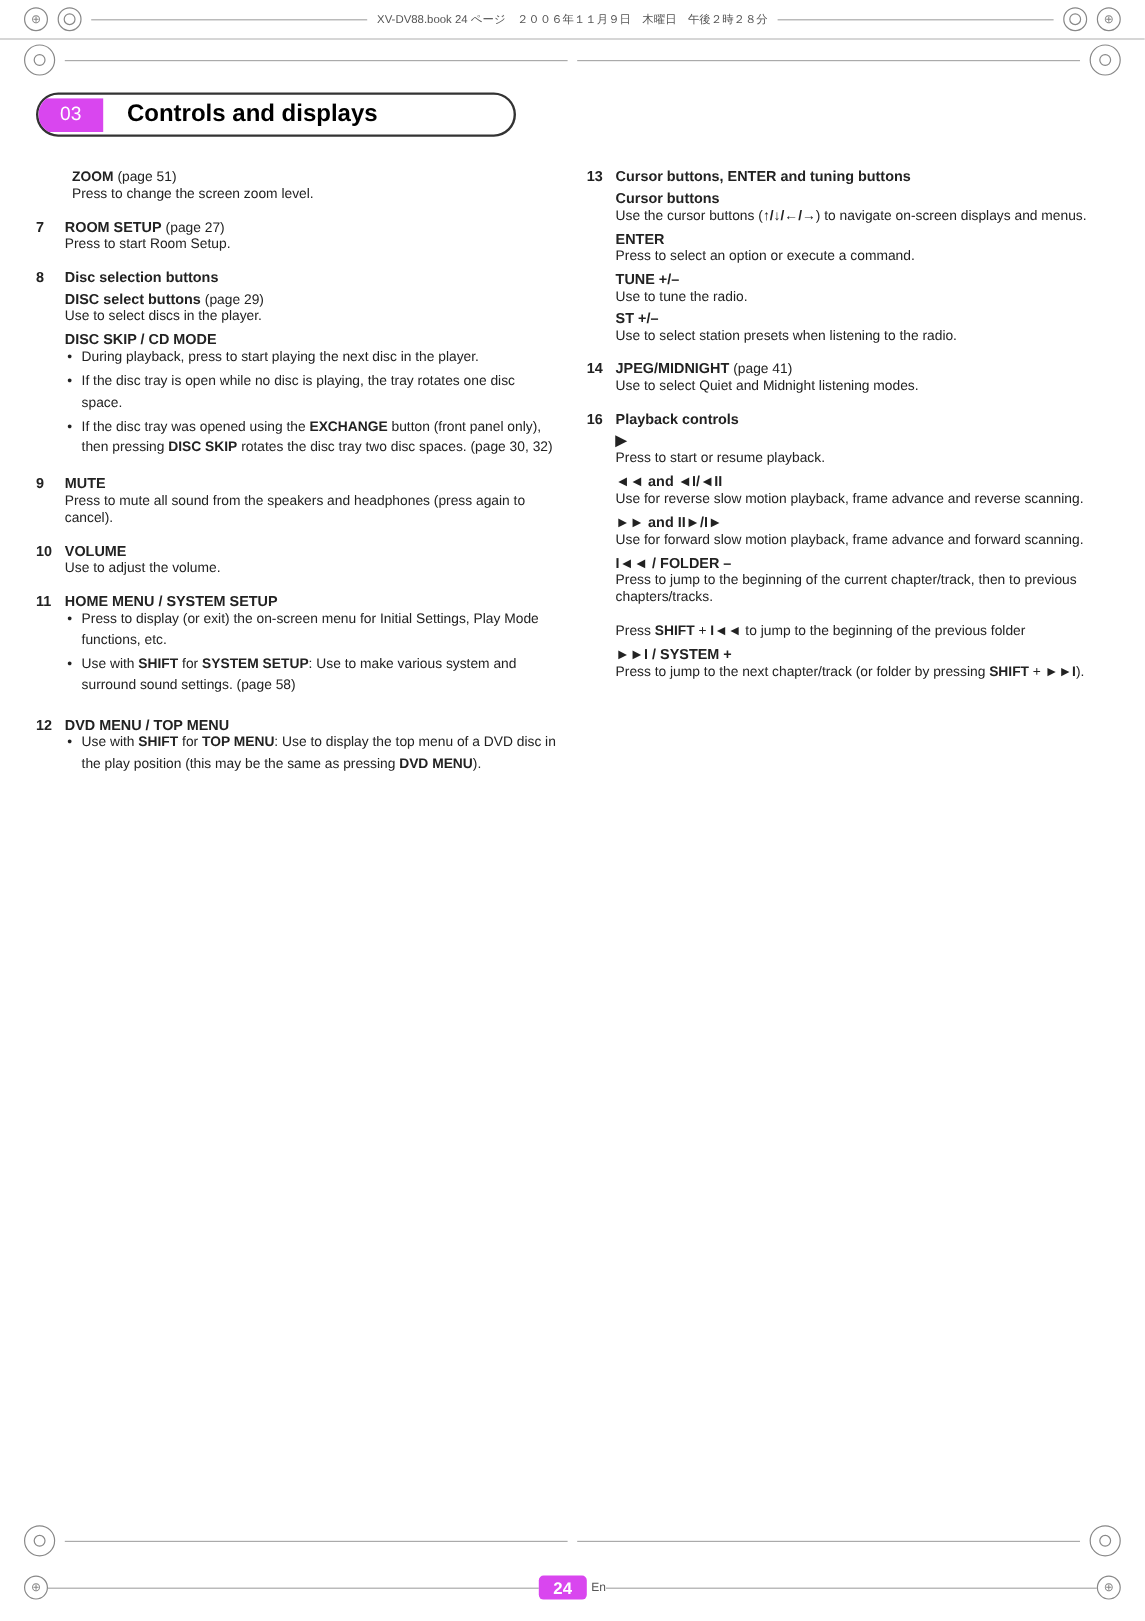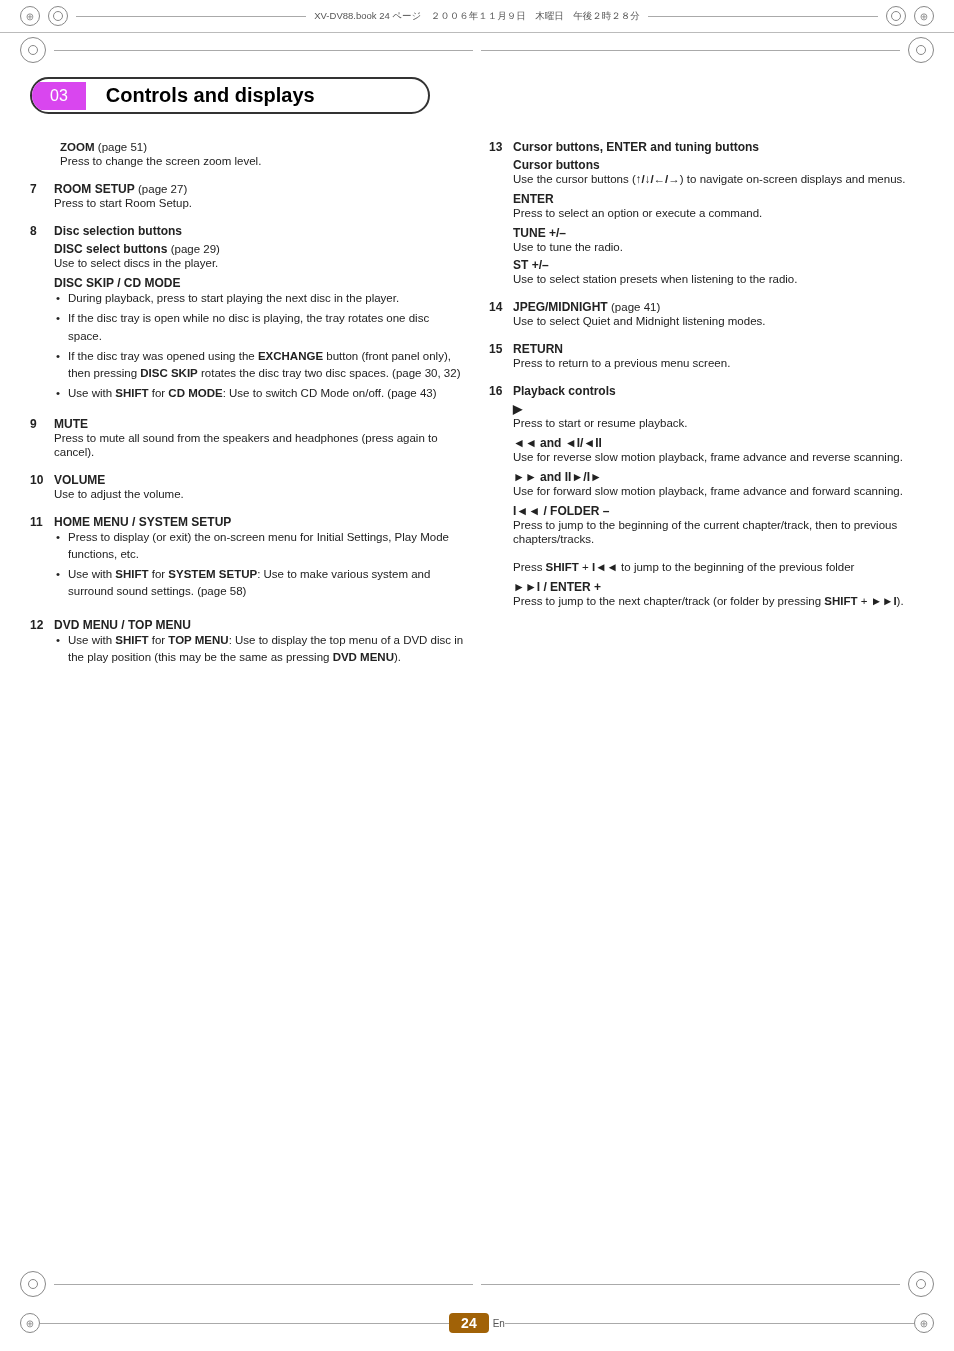--- a/index.html
+++ b/index.html
@@ -157,21 +157,20 @@
           <span style="font-size:11.5px;">(page 29)</span><br>
           <span style="font-size:11.5px;">Use to select discs in the player.</span>
         </div>
 
         <div>
           <b>DISC SKIP / CD MODE</b>
           <ul class="bullet-list">
             <li><span>During playback, press to start playing the next disc in the player.</span></li>
             <li><span>If the disc tray is open while no disc is playing, the tray rotates one disc space.</span></li>
             <li>If the disc tray was opened using the <b>EXCHANGE</b> button (front panel only), then pressing <b>DISC SKIP</b> rotates the disc tray two disc spaces. (page 30, 32)</li>
-            <li>Use with <b>SHIFT</b> for <b>CD MODE</b>: Use to switch CD Mode on/off. (page 43)</li>
           </ul>
         </div>
       </div>
     </div>
 
     <div class="section">
       <div class="num-head">
         <span class="num">9</span>
         <div>
           <b>MUTE</b><br>
@@ -254,29 +253,20 @@
       <div class="num-head">
         <span class="num">14</span>
         <div>
           <b>JPEG/MIDNIGHT</b>
           <span style="font-size:11.5px;">(page 41)</span><br>
           <span style="font-size:11.5px;">Use to select Quiet and Midnight listening modes.</span>
         </div>
       </div>
     </div>
 
-    <div class="section">
-      <div class="num-head">
-        <span class="num">15</span>
-        <div>
-          <b>RETURN</b><br>
-          <span style="font-size:11.5px;">Press to return to a previous menu screen.</span>
-        </div>
-      </div>
-    </div>
 
     <div class="section">
       <div class="num-head">
         <span class="num">16</span>
         <div>
           <b>Playback controls</b>
         </div>
       </div>
       <div style="margin-left:24px;">
 
@@ -295,21 +285,21 @@
           <span style="font-size:11.5px;">Use for forward slow motion playback, frame advance and forward scanning.</span>
         </div>
 
         <div style="margin-bottom:6px;">
           <b>I◄◄ / FOLDER –</b><br>
           <span style="font-size:11.5px;">Press to jump to the beginning of the current chapter/track, then to previous chapters/tracks.</span><br><br>
           <span style="font-size:11.5px;">Press <b>SHIFT</b> + <b>I◄◄</b> to jump to the beginning of the previous folder</span>
         </div>
 
         <div>
-          <b>►►I / ENTER +</b><br>
+          <b>►►I / SYSTEM +</b><br>
           <span style="font-size:11.5px;">Press to jump to the next chapter/track (or folder by pressing <b>SHIFT</b> + <b>►►I</b>).</span>
         </div>
       </div>
     </div>
 
   </div>
 
 </div>
 
 <div style="display:flex; align-items:center; padding:4px 20px; gap:8px; position:absolute; bottom:50px; left:0; right:0;">
@@ -320,18 +310,18 @@
   <div class="divider-line"></div>
   <div style="width:26px;height:26px;border:1.5px solid #888;border-radius:50%;display:flex;align-items:center;justify-content:center;">
     <div style="width:10px;height:10px;border-radius:50%;border:1.5px solid #888;"></div>
   </div>
 </div>
 
 <div style="position:absolute; bottom:18px; left:0; right:0; display:flex; align-items:center; padding:0 20px;">
   <span class="deco-circle">⊕</span>
   <div class="divider-line"></div>
   <div style="display:flex;align-items:center;gap:4px;">
-    <div style="background:#a16207;color:#fff;font-weight:bold;font-size:14px;padding:2px 12px;border-radius:4px;">24</div>
+    <div style="background:#d946ef;color:#fff;font-weight:bold;font-size:14px;padding:2px 12px;border-radius:4px;">24</div>
     <div style="font-size:10px;color:#555;">En</div>
   </div>
   <div class="divider-line"></div>
   <span class="deco-circle">⊕</span>
 </div>
 
 </body></html>

